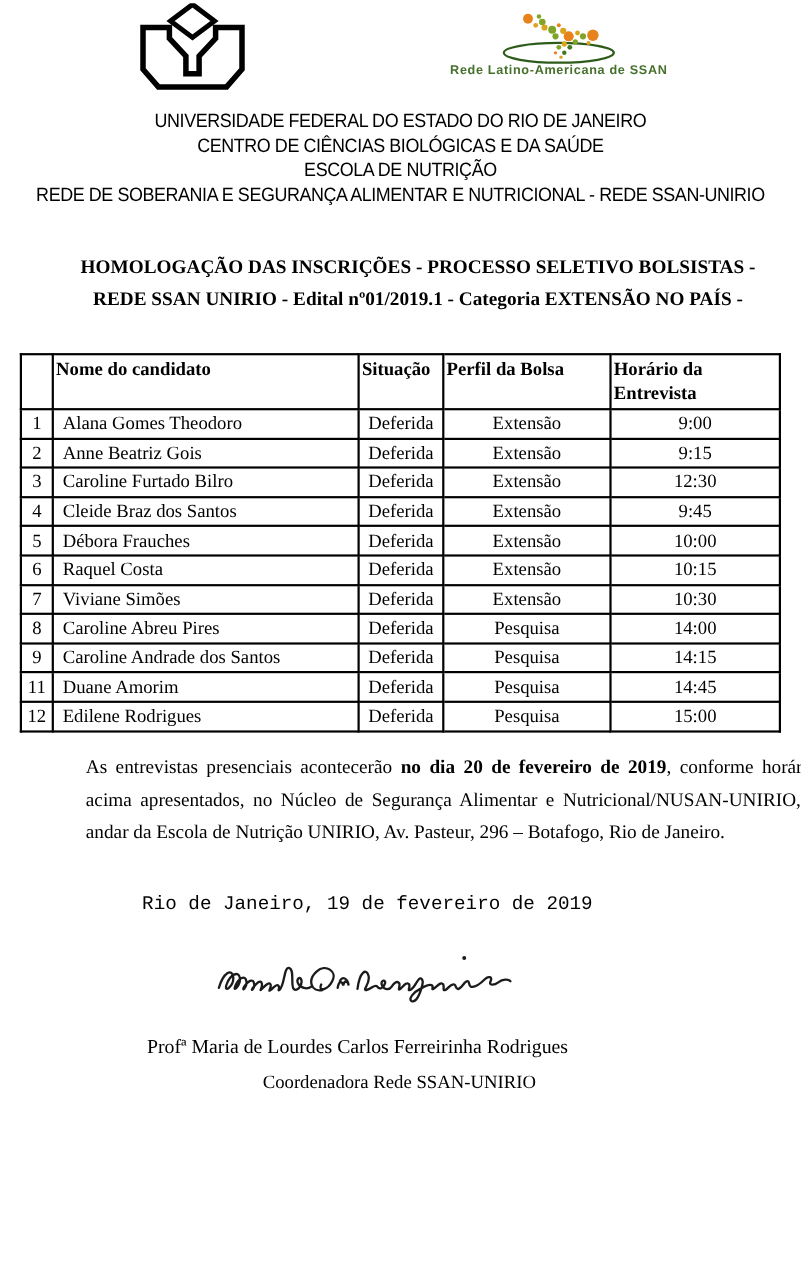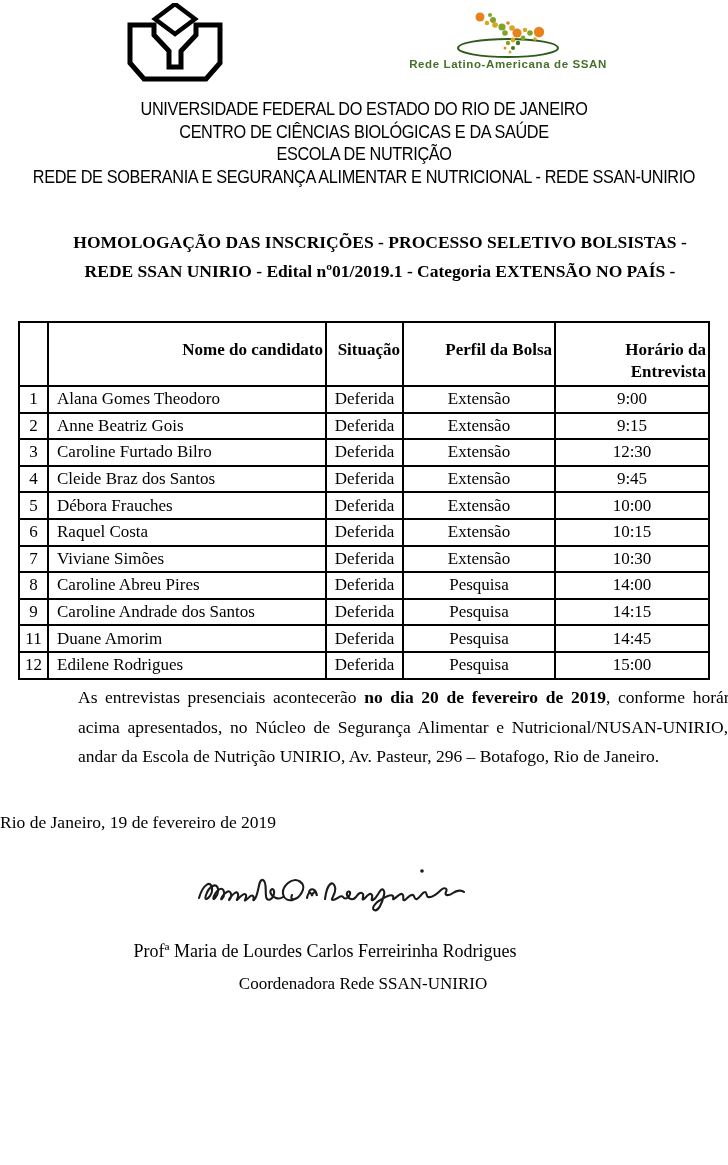--- a/index.html
+++ b/index.html
@@ -34,33 +34,33 @@
   
   table.cand{
     position:absolute;top:321px;left:18px;width:690px;
     border-collapse:collapse;table-layout:fixed;
   }
   table.cand th, table.cand td{
     border:2px solid #000;font-size:17px;padding:0 2px;
     overflow:hidden;white-space:nowrap;
   }
   table.cand th{
-    font-weight:bold;text-align:right;vertical-align:top;
-    height:46px;line-height:22px;white-space:normal;padding-top:16px;
+    font-weight:bold;text-align:left;vertical-align:top;
+    height:46px;line-height:22px;white-space:normal;padding-top:2px;
   }
   table.cand td{height:24.6px;text-align:center;vertical-align:middle;}
   table.cand td.c-name{text-align:left;padding-left:8px;}
 
   
   .body-par{
     top:683px;left:30px;width:672px;
     font-size:17.5px;line-height:29.5px;text-align:justify;margin-left:48px;
   }
   .date-line{
-    top:812px;left:0;width:668px;text-align:left;font-size:17.5px;
+    top:812px;left:0;width:668px;text-align:center;font-size:17.5px;font-family:Liberation Mono, monospace;
   }
 
   
   .sig-svg{top:856px;left:193px;}
   .sig-name{top:941px;left:0;width:650px;text-align:center;font-size:18px;}
   .sig-role{top:974px;left:0;width:650px;text-align:center;font-size:17px;margin-left:38px;}
 
   
   .unirio-logo{top:3px;left:127px;}
   .ssan-logo{top:8px;left:455px;}

